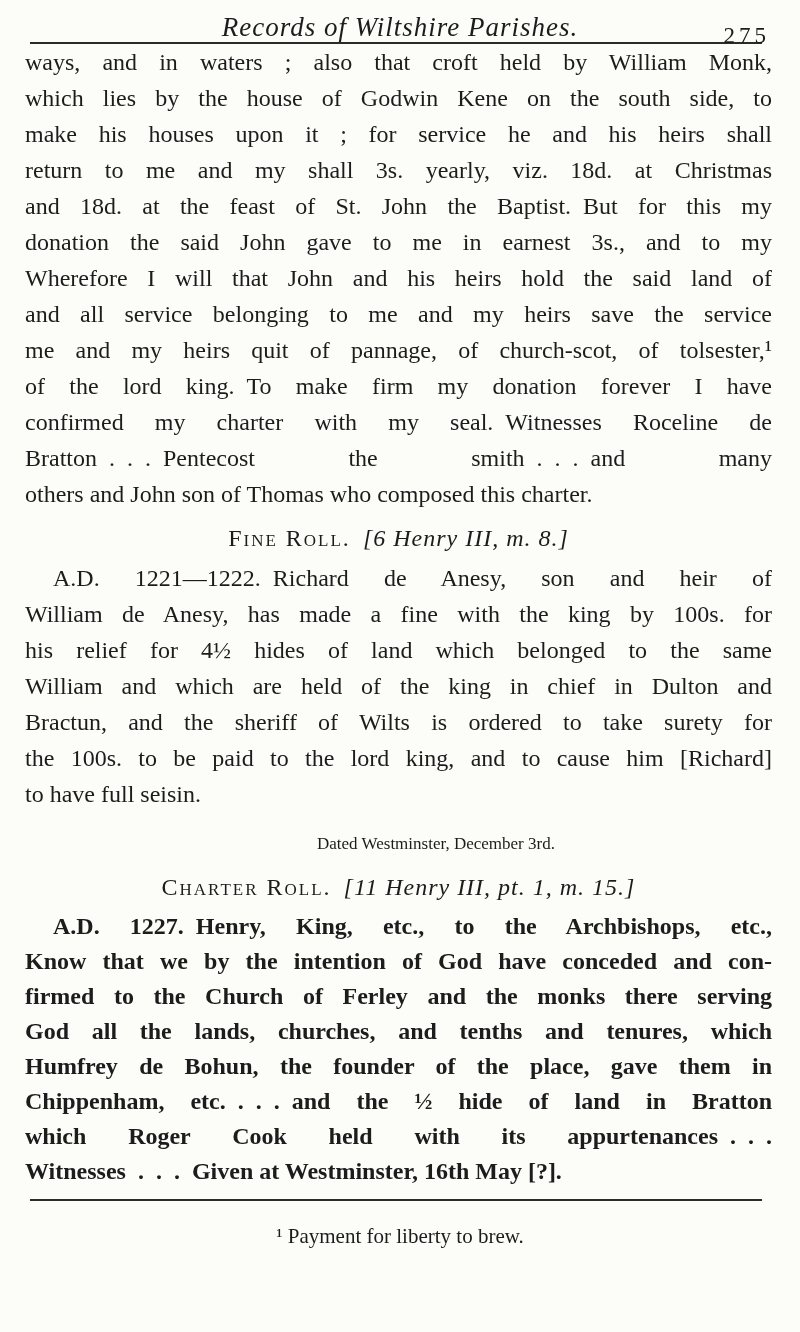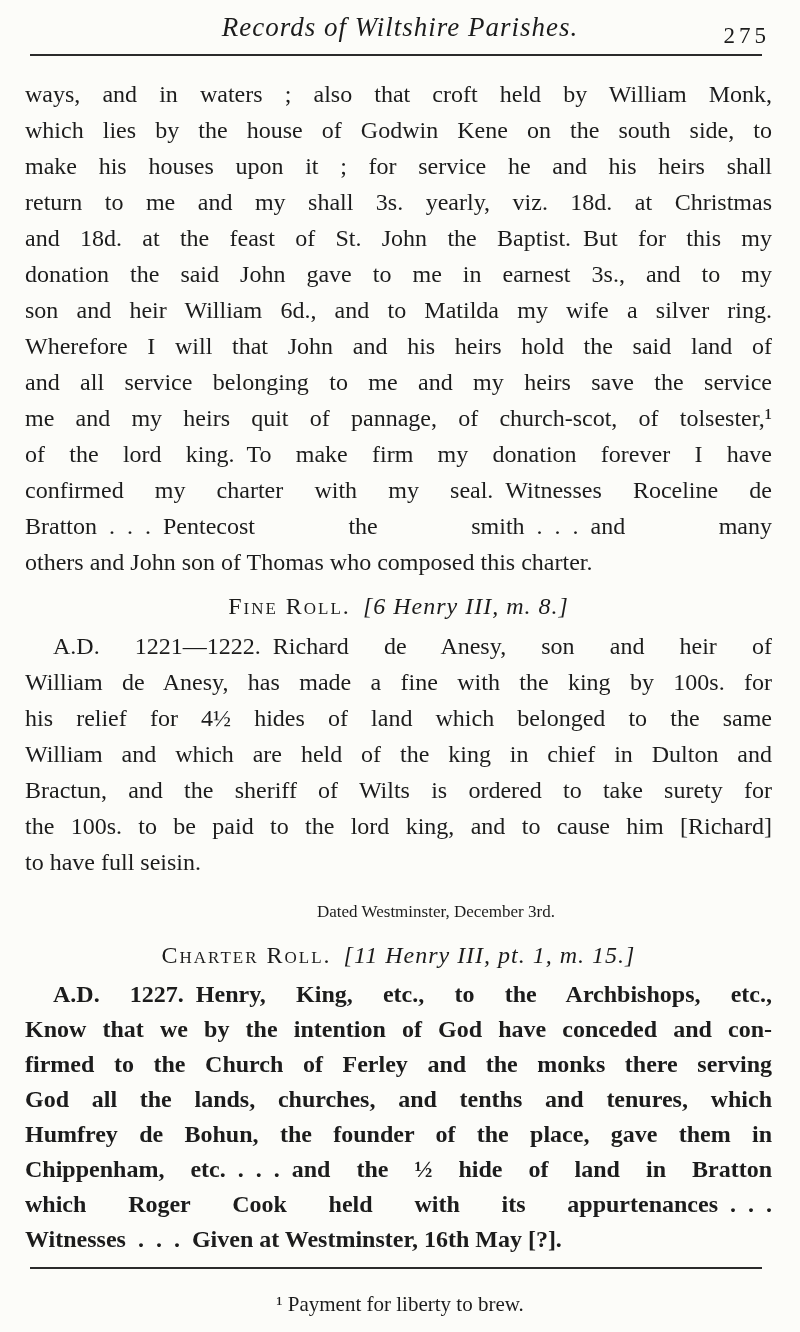--- a/index.html
+++ b/index.html
@@ -5,41 +5,41 @@
   html,body{margin:0;padding:0;background:#e8e8e6;}
   .page{
     position:relative;
     width:800px;height:1332px;
     margin:0 auto;
     background:#fcfcf9;
     color:#1c1c1c;
     font-family:"Liberation Serif","DejaVu Serif",serif;
     overflow:hidden;
   }
-  .running-head{position:relative;height:54px;}
+  .running-head{position:relative;height:42px;}
   .page-title{
     position:absolute;left:0;right:0;top:12px;
     text-align:center;
     font-style:italic;
     font-size:27px;
     letter-spacing:1px;
   }
   .page-number{
     position:absolute;right:30px;top:23px;
     font-size:23px;
     letter-spacing:4px;
   }
   .rule{
     border-top:2px solid #2b2b2b;
     margin:0 38px 0 30px;
     height:0;
   }
   .body-col{margin:0 28px 0 25px;font-size:24px;}
   .para{margin:0;}
-  .para1{margin-top:20px;}
+  .para1{}
   .para2{margin-top:4px;}
   .para3{margin-top:4px;font-weight:bold;}
   .lh36 .tline{line-height:36px;}
   .lh35 .tline{line-height:35px;}
   .tline{
     text-align:justify;
     text-align-last:justify;
     white-space:normal;
   }
   .tline.lastline{
@@ -90,21 +90,20 @@
 
   <div class="body-col">
 
     <div class="para para1 lh36">
         <div class="tline">ways, and in waters ; also that croft held by William Monk,</div>
         <div class="tline">which lies by the house of Godwin Kene on the south side, to</div>
         <div class="tline">make his houses upon it ; for service he and his heirs shall</div>
         <div class="tline">return to me and my shall 3s. yearly, viz. 18d. at Christmas</div>
         <div class="tline">and 18d. at the feast of St. John the Baptist. But for this my</div>
         <div class="tline">donation the said John gave to me in earnest 3s., and to my</div>
-        <div class="tline">son and heir William 6d., and to Matilda my wife a silver ring.</div>
         <div class="tline">Wherefore I will that John and his heirs hold the said land of</div>
         <div class="tline">and all service belonging to me and my heirs save the service</div>
         <div class="tline">me and my heirs quit of pannage, of church-scot, of tolsester,¹</div>
         <div class="tline">of the lord king. To make firm my donation forever I have</div>
         <div class="tline">confirmed my charter with my seal. Witnesses Roceline de</div>
         <div class="tline">Bratton . . . Pentecost the smith . . . and many</div>
         <div class="tline lastline">others and John son of Thomas who composed this charter.</div>
       </div>
 
     <div class="heading">

